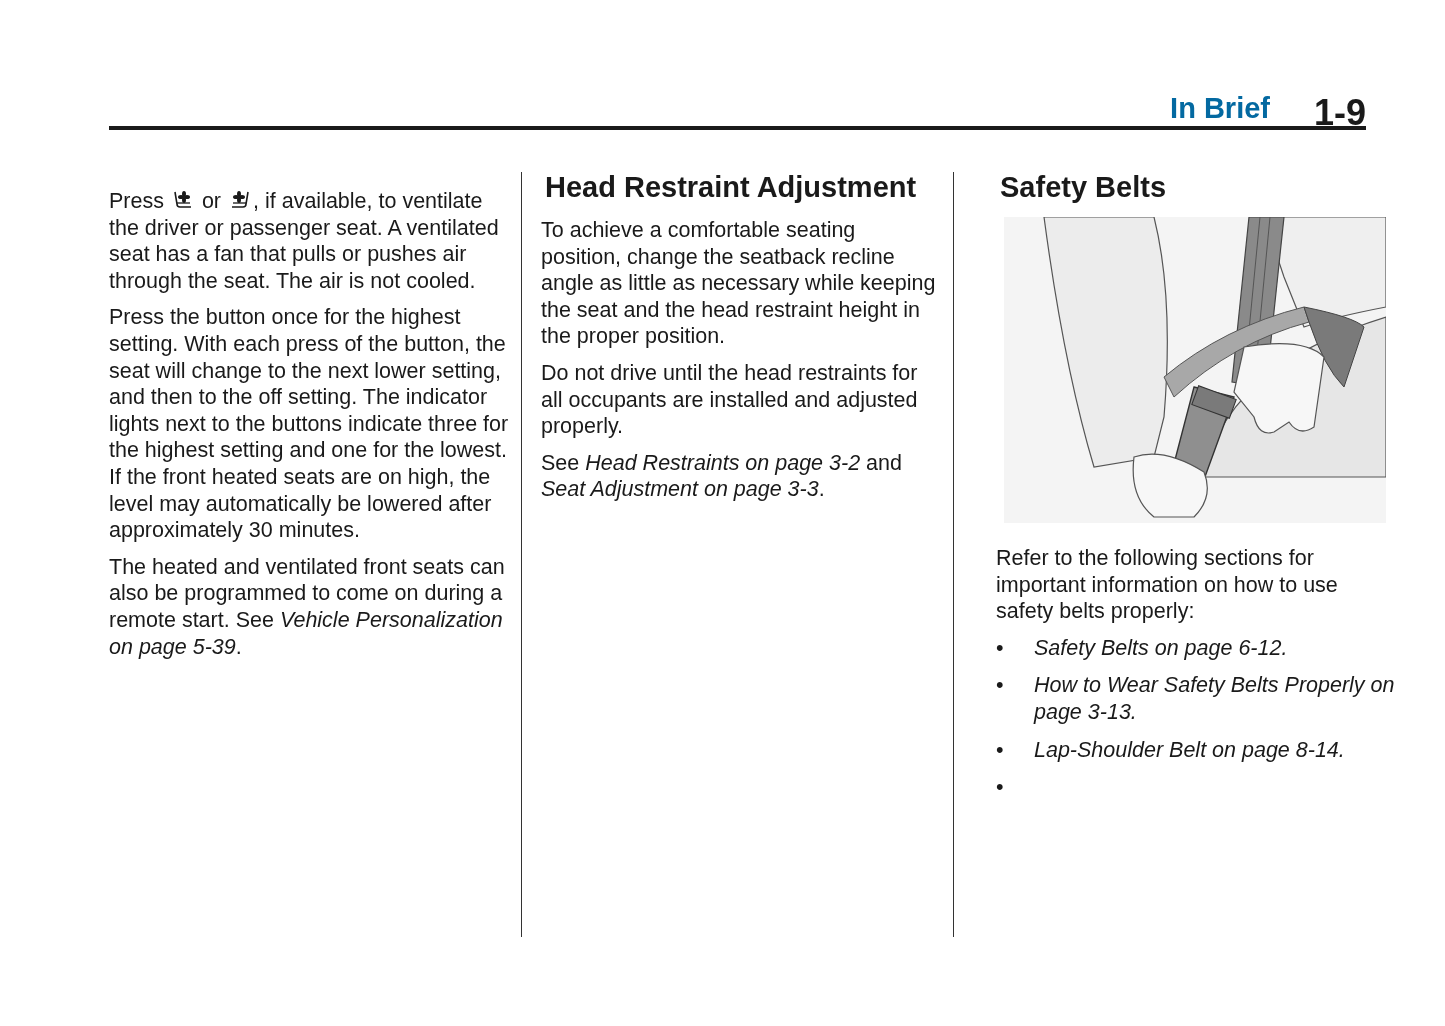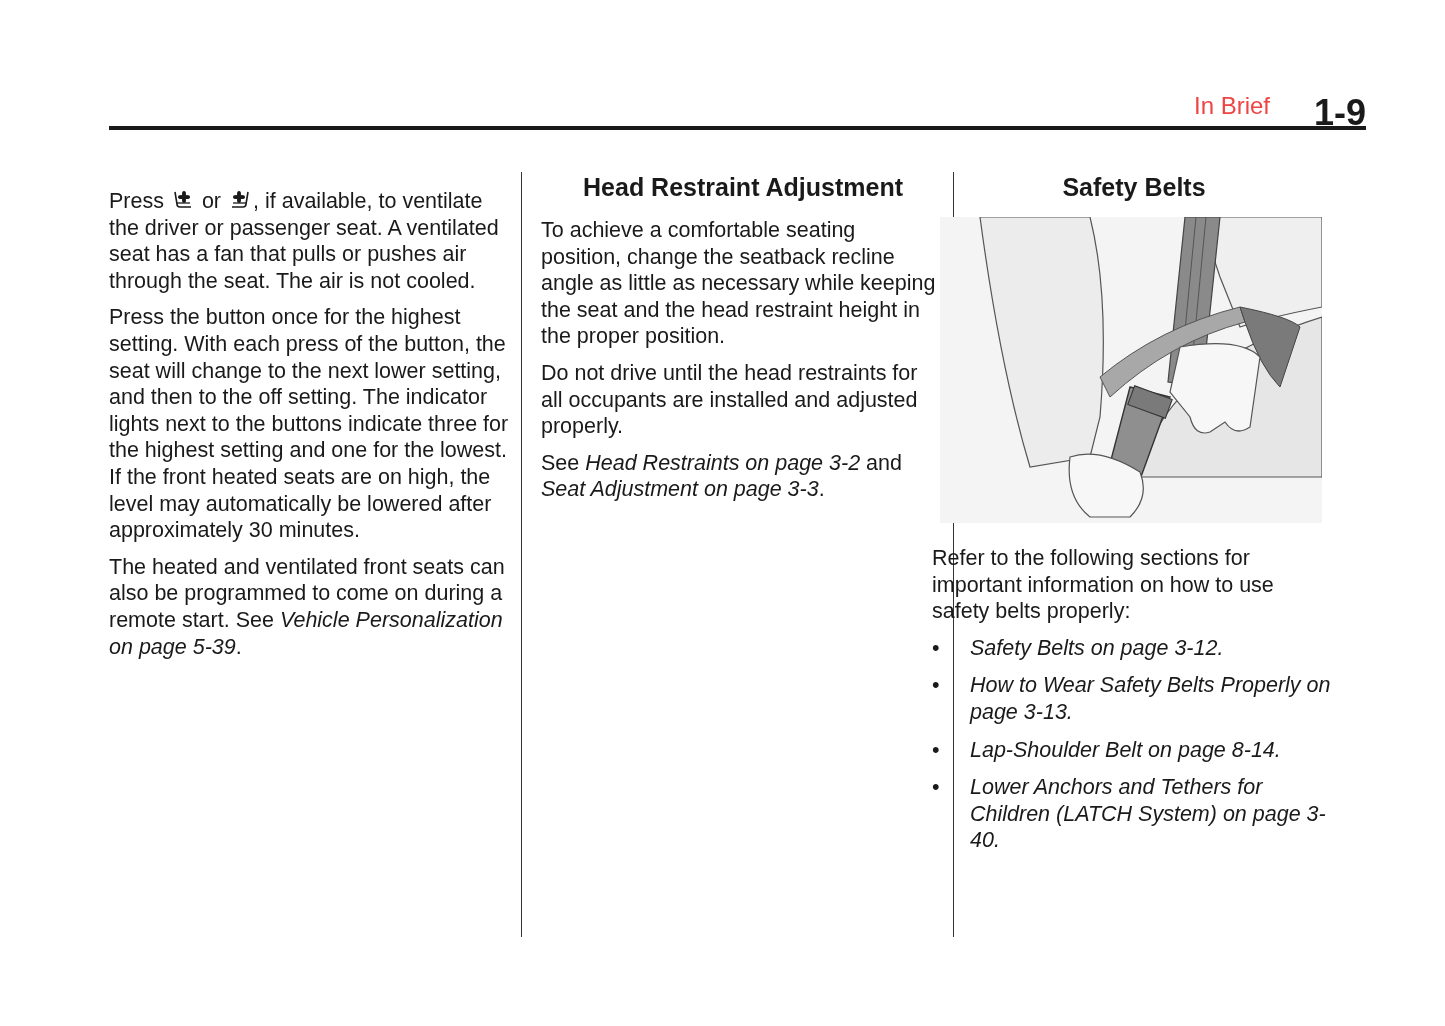--- a/index.html
+++ b/index.html
@@ -4,40 +4,40 @@
   <style>
     html, body { margin: 0; padding: 0; background: #ffffff; }
     body {
       width: 1445px; height: 1026px; position: relative; overflow: hidden;
       font-family: "Liberation Sans", sans-serif; color: #1a1a1a;
     }
     .header {
       position: absolute; left: 109px; top: 88px; width: 1257px; height: 40px;
     }
     .header-title {
-      position: absolute; right: 96px; top: 4px; font-size: 24px; font-weight: normal; color: #ef4444;
+      position: absolute; right: 96px; top: 4px; font-size: 29px; font-weight: bold; color: #0369a1;
     }
     .header-page {
       position: absolute; right: 0; top: 4px; font-size: 36px; font-weight: bold; color: #1a1a1a;
     }
     .header-rule {
       position: absolute; left: 109px; top: 126px; width: 1257px; height: 4px; background: #1a1a1a;
     }
     .col {
       position: absolute; top: 170px; font-size: 21.5px; line-height: 26.6px;
     }
     .col1 { left: 109px; width: 400px; }
     .col2 { left: 541px; width: 400px; }
-    .col3 { left: 932px; width: 400px; }
+    .col3 { left: 996px; width: 400px; }
     .divider { position: absolute; top: 172px; width: 1px; height: 765px; background: #333; }
     .div1 { left: 521px; }
     .div2 { left: 953px; }
     p { margin: 0 0 10px 0; }
     h2 {
-      font-size: 25px; line-height: 35px; font-weight: bold; margin: 0 0 12px 4px; color: #1a1a1a; text-align: center;
+      font-size: 29px; line-height: 35px; font-weight: bold; margin: 0 0 12px 4px; color: #1a1a1a;
     }
     .col1 p:first-child { margin-top: 18px; }
     em { }
     .seat-icon {
       display: inline-block; width: 22px; height: 22px; vertical-align: -3px; margin: 0 2px;
     }
     .illustration {
       width: 382px; height: 306px; margin: 4px 0 22px 8px; background: #f3f3f3; position: relative; overflow: hidden;
     }
     .bullets { list-style: none; margin: 0; padding: 0; }
@@ -115,18 +115,18 @@
       <path d="M190 170 L230 180 L190 290 L160 285 Z" fill="#8f8f8f" stroke="#333" stroke-width="1.4"></path>
       <rect x="190" y="175" width="40" height="20" fill="#7a7a7a" stroke="#333" transform="rotate(20 210 185)"></rect>
 
       <path d="M240 130 Q300 120 320 140 L310 210 Q295 220 285 205 L270 215 Q255 220 250 200 L230 175 Z" fill="#f7f7f7" stroke="#555" stroke-width="1.2"></path>
 
       <path d="M130 240 Q160 230 200 255 Q210 280 190 300 L150 300 Q125 280 130 240 Z" fill="#f7f7f7" stroke="#555" stroke-width="1.2"></path>
     </svg>
   </div>
   <p>Refer to the following sections for important information on how to use safety belts properly:</p>
   <ul class="bullets">
-    <li><span class="bullet">•</span><em>Safety Belts on page 3-12.</em></li>
+    <li><span class="bullet">•</span><em>Safety Belts on page 6-12.</em></li>
     <li><span class="bullet">•</span><em>How to Wear Safety Belts Properly on page 3-13.</em></li>
     <li><span class="bullet">•</span><em>Lap-Shoulder Belt on page 8-14.</em></li>
-    <li><span class="bullet">•</span><em>Lower Anchors and Tethers for Children (LATCH System) on page 3-40.</em></li>
+    <li><span class="bullet">•</span></li>
   </ul>
 </div>
 
 </body></html>

